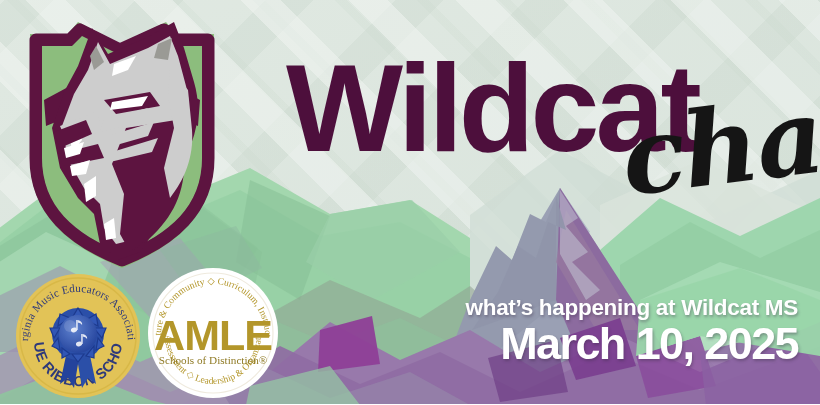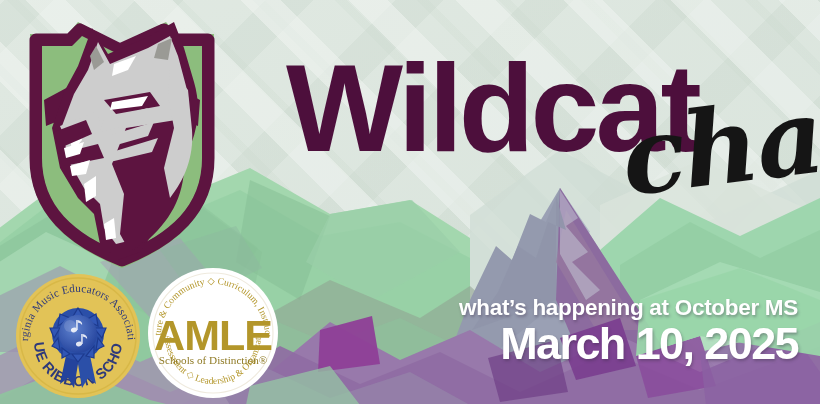--- a/index.html
+++ b/index.html
@@ -213,21 +213,21 @@
                L156,160 L166,120 L160,88 Z" fill="#cdcdcd"></path>
     </svg>
   </div>
 
   <div class="headline">
     <div class="wildcat-word">Wildcat</div>
     <div class="chat-word">chat</div>
   </div>
 
   <div class="datebox">
-    <div class="happening">what’s happening at October MS</div>
+    <div class="happening">what’s happening at Wildcat MS</div>
     <div class="bigdate">March 10, 2025</div>
   </div>
 
   <div class="badge badge-vmea">
     <svg viewBox="0 0 128 128">
       <defs>
         <path id="vmeaTop" d="M 14,70 A 50,50 0 0 1 114,70"></path>
         <path id="vmeaBot" d="M 20,70 A 44,44 0 0 0 108,70"></path>
         <radialGradient id="rosetteG" cx="40%" cy="35%" r="70%">
           <stop offset="0%" stop-color="#5f82cf"></stop>

